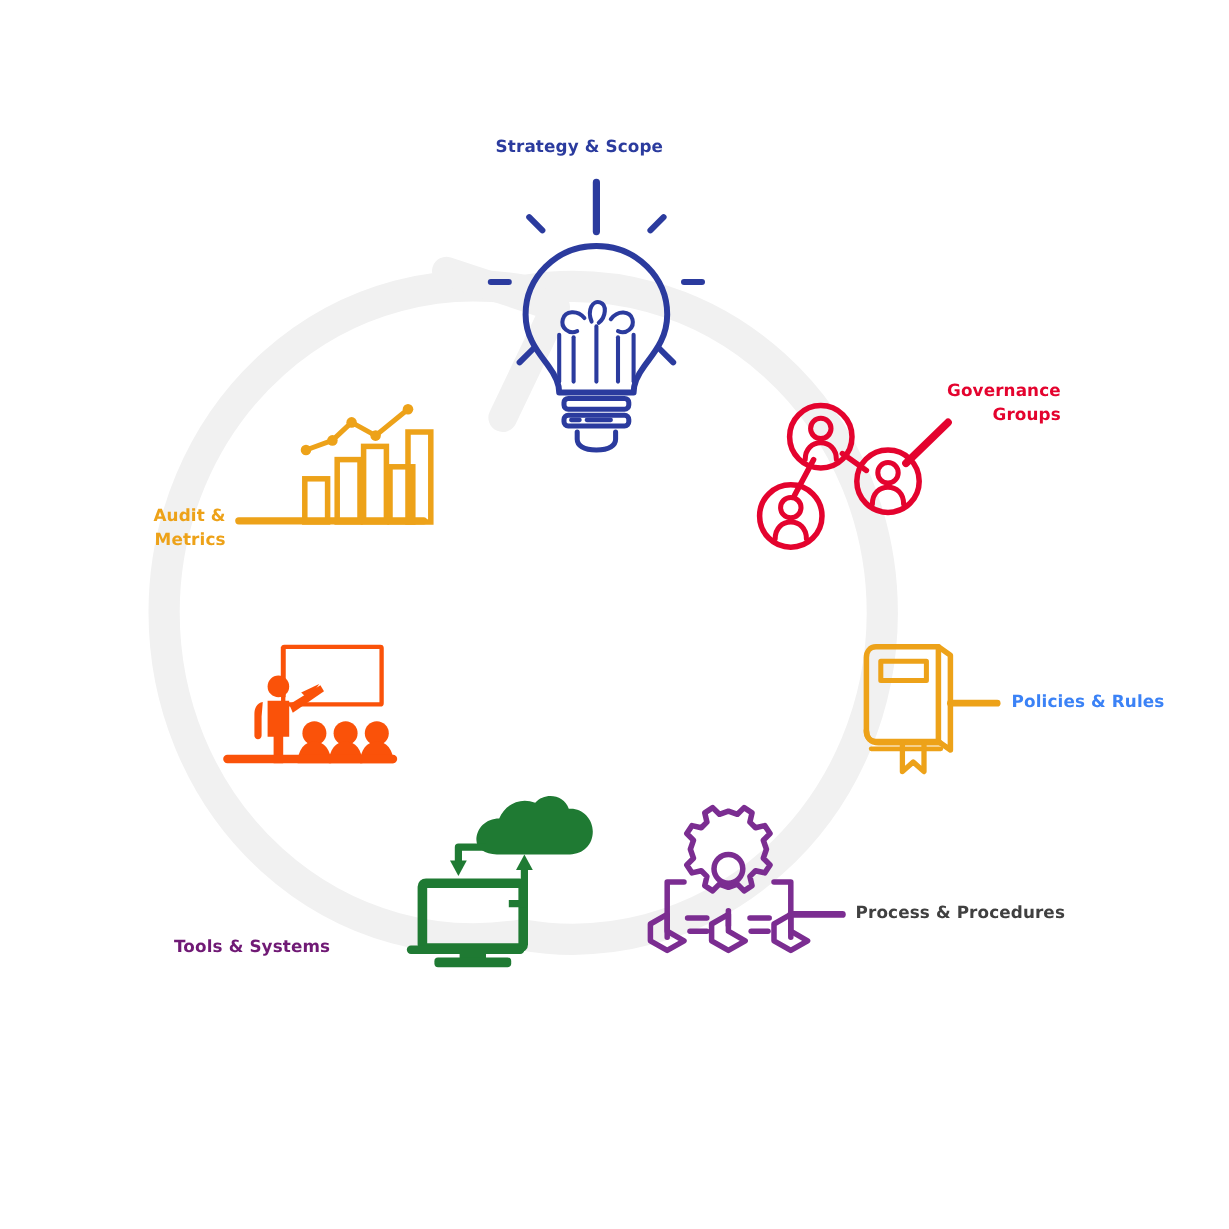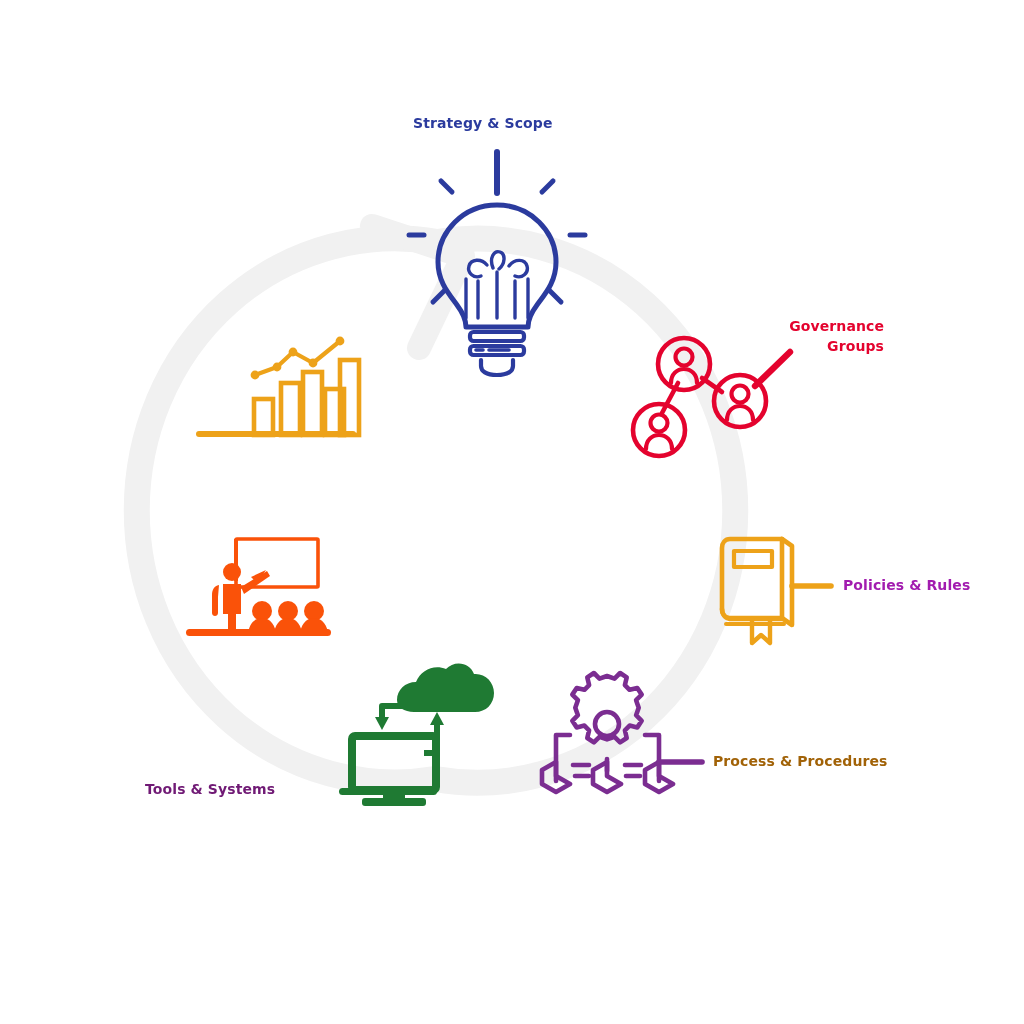--- a/index.html
+++ b/index.html
@@ -14,22 +14,22 @@
     position:absolute;
     font-weight:700;
     font-size:14px;
     letter-spacing:.1px;
     line-height:1.42;
     white-space:pre-line;
     font-family:"DejaVu Sans","Liberation Sans",sans-serif;
   }
   .lbl-strategy{left:413px;top:114px;color:#2b3b9e;}
   .lbl-governance{left:704px;top:317px;width:180px;text-align:right;color:#e4032e;}
-  .lbl-policies{left:843px;top:576px;color:#a21caf;}
-  .lbl-process{left:713px;top:752px;color:#a16207;}
+  .lbl-policies{left:843px;top:576px;color:#3b82f6;}
+  .lbl-process{left:713px;top:752px;color:#404040;}
   .lbl-tools{left:145px;top:780px;color:#701a75;}
   .lbl-training{left:50px;top:620px;width:190px;text-align:right;color:#fa5209;}
   .lbl-audit{left:40px;top:421px;width:148px;text-align:right;color:#eda219;}
 </style>
 </head>
 <body>
 
 <div id="stage">
 
 <svg viewBox="0 0 1024 1024" xmlns="http://www.w3.org/2000/svg" aria-hidden="true">
@@ -162,14 +162,16 @@
   </g>
 
 </svg>
 
 <div class="lbl lbl-strategy">Strategy &amp; Scope</div>
 <div class="lbl lbl-governance">Governance
 Groups</div>
 <div class="lbl lbl-policies">Policies &amp; Rules</div>
 <div class="lbl lbl-process">Process &amp; Procedures</div>
 <div class="lbl lbl-tools">Tools &amp; Systems</div>
+<div class="lbl lbl-audit">Audit &amp;
+Metrics</div>
 
 </div>
 
 </body></html>

